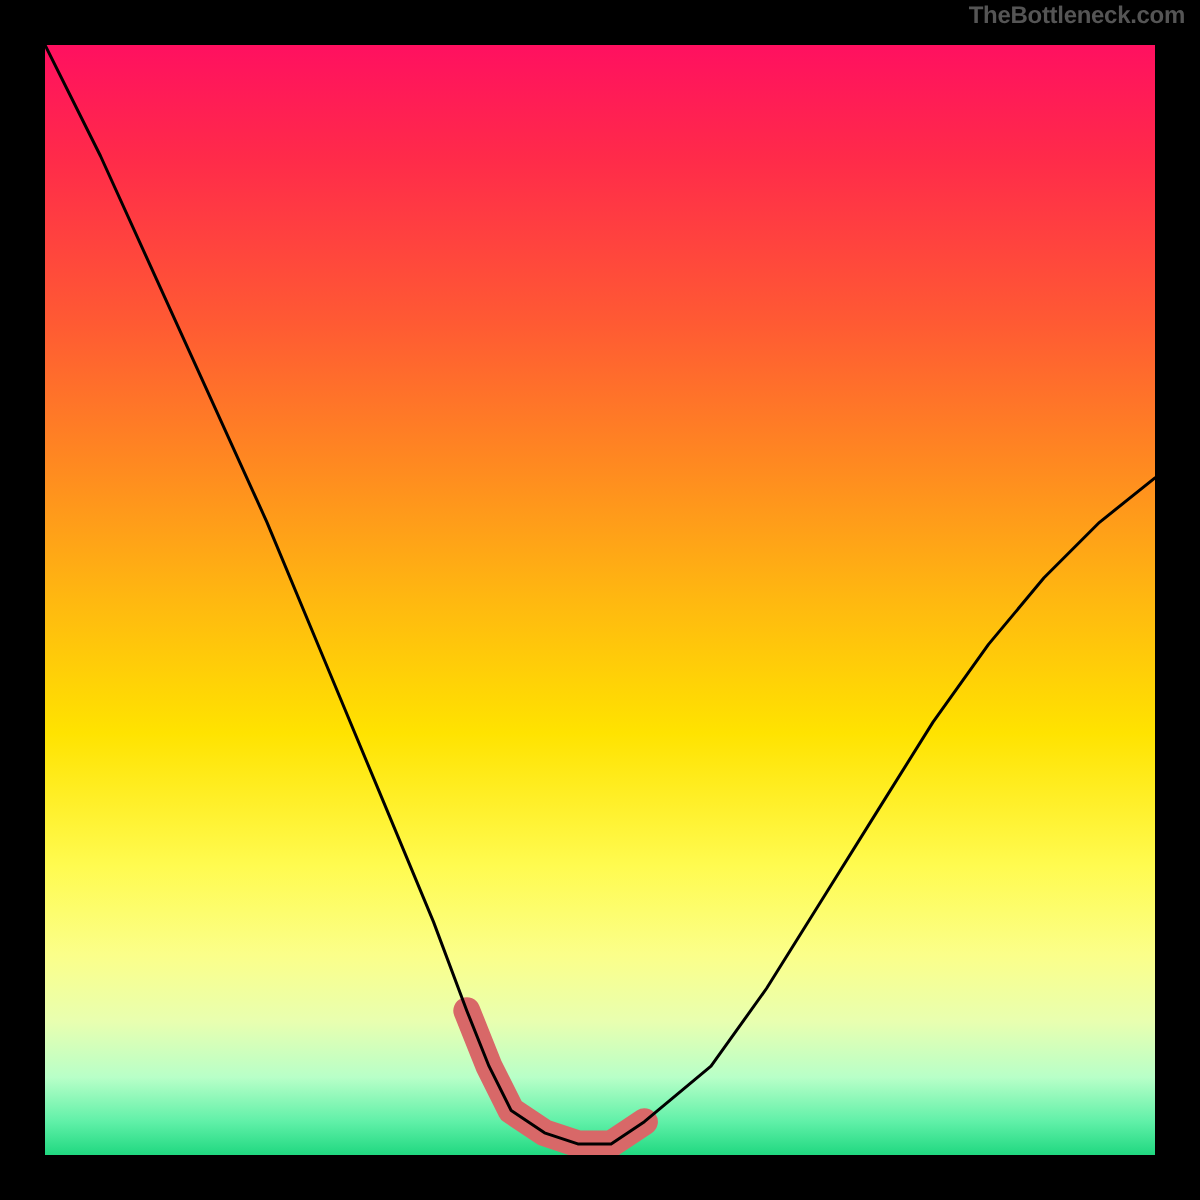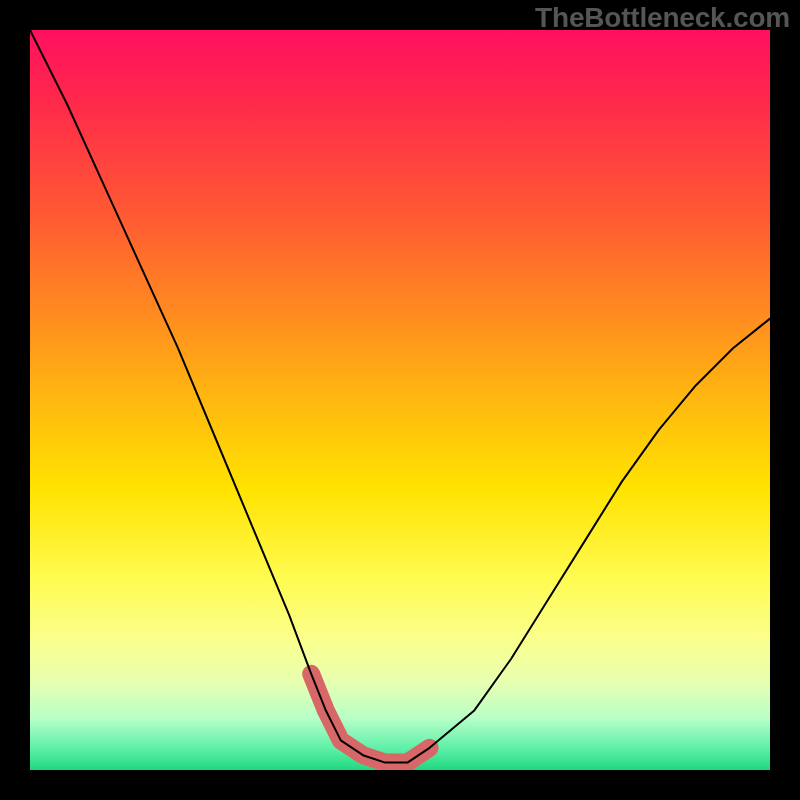--- a/index.html
+++ b/index.html
@@ -15,21 +15,21 @@
     position: relative;
     width: 800px;
     height: 800px;
     background: #000;
   }
   .watermark {
     position: absolute;
     top: 2px;
     right: 10px;
     color: #555;
-    font-size: 28px;
+    font-size: 16px;
     font-weight: 600;
     letter-spacing: -0.2px;
     z-index: 10;
   }
   .plot-area {
     position: absolute;
     left: 30px;
     top: 30px;
     width: 740px;
     height: 740px;

